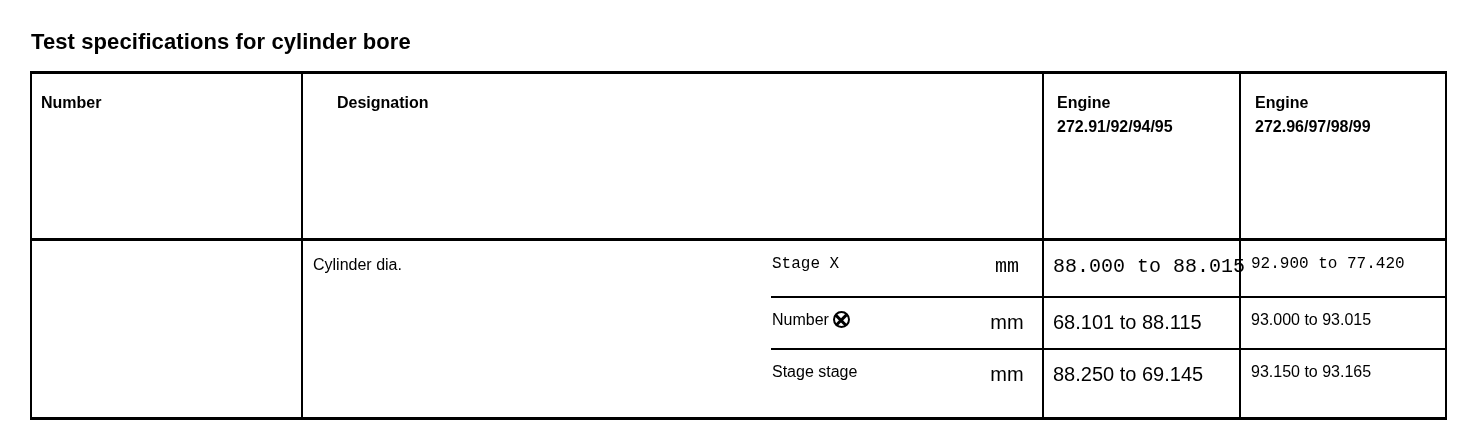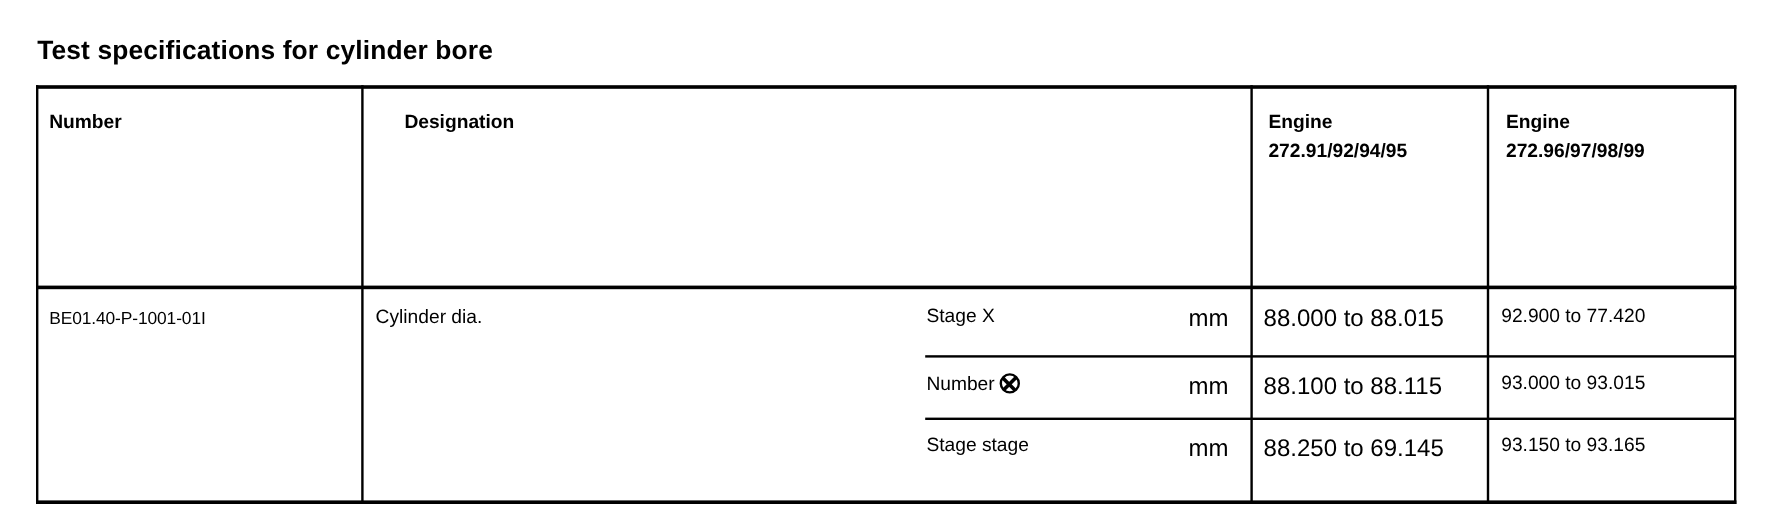--- a/index.html
+++ b/index.html
@@ -65,21 +65,21 @@
     white-space: nowrap;
   }
   .cell-number { left: 41px;  top: 256px; font-size: 14.5px; letter-spacing: -0.1px; }
   .cell-design { left: 313px; top: 255px; font-size: 16px; }
 
   .stage-label { position: absolute; left: 772px; font-size: 16px; white-space: nowrap; }
   .stage-unit  { position: absolute; left: 985px; font-size: 20px; white-space: nowrap; width: 44px; text-align: center; }
   .val-a { position: absolute; left: 1053px; font-size: 20px; white-space: nowrap; }
   .val-b { position: absolute; left: 1251px; font-size: 16px; white-space: nowrap; }
 
-  .row-y-1 { top: 255px; }
+  .row-y-1 { top: 255px; font-family: Liberation Mono, monospace; }
   .row-y-2 { top: 311px; }
   .row-y-3 { top: 363px; }
 
   .circle-x {
     display: inline-block;
     position: relative;
     width: 17px;
     height: 17px;
     vertical-align: -3px;
     margin-left: 4px;
@@ -126,31 +126,30 @@
   <div class="hdr-text hdr-designation">Designation</div>
   <div class="hdr-text hdr-eng1">
     <span>Engine</span><br>
     <span>272.91/92/94/95</span>
   </div>
   <div class="hdr-text hdr-eng2">
     <span>Engine</span><br>
     <span>272.96/97/98/99</span>
   </div>
 
-  <div class="body-text cell-number">BE01.40-P-1001-01I</div>
   <div class="body-text cell-design">Cylinder dia.</div>
 
   <div class="stage-label row-y-1">Stage X</div>
   <div class="stage-unit  row-y-1">mm</div>
   <div class="val-a       row-y-1">88.000 to 88.015</div>
   <div class="val-b       row-y-1">92.900 to 77.420</div>
 
   <div class="stage-label row-y-2"><span>Number</span><span class="circle-x"><span class="ring"></span><span class="bar1"></span><span class="bar2"></span></span></div>
   <div class="stage-unit  row-y-2">mm</div>
-  <div class="val-a       row-y-2">88.100 to 88.115</div>
+  <div class="val-a       row-y-2">68.101 to 88.115</div>
   <div class="val-b       row-y-2">93.000 to 93.015</div>
 
   <div class="stage-label row-y-3">Stage stage</div>
   <div class="stage-unit  row-y-3">mm</div>
   <div class="val-a       row-y-3">88.250 to 69.145</div>
   <div class="val-b       row-y-3">93.150 to 93.165</div>
 
 </div>
 
 </body></html>

